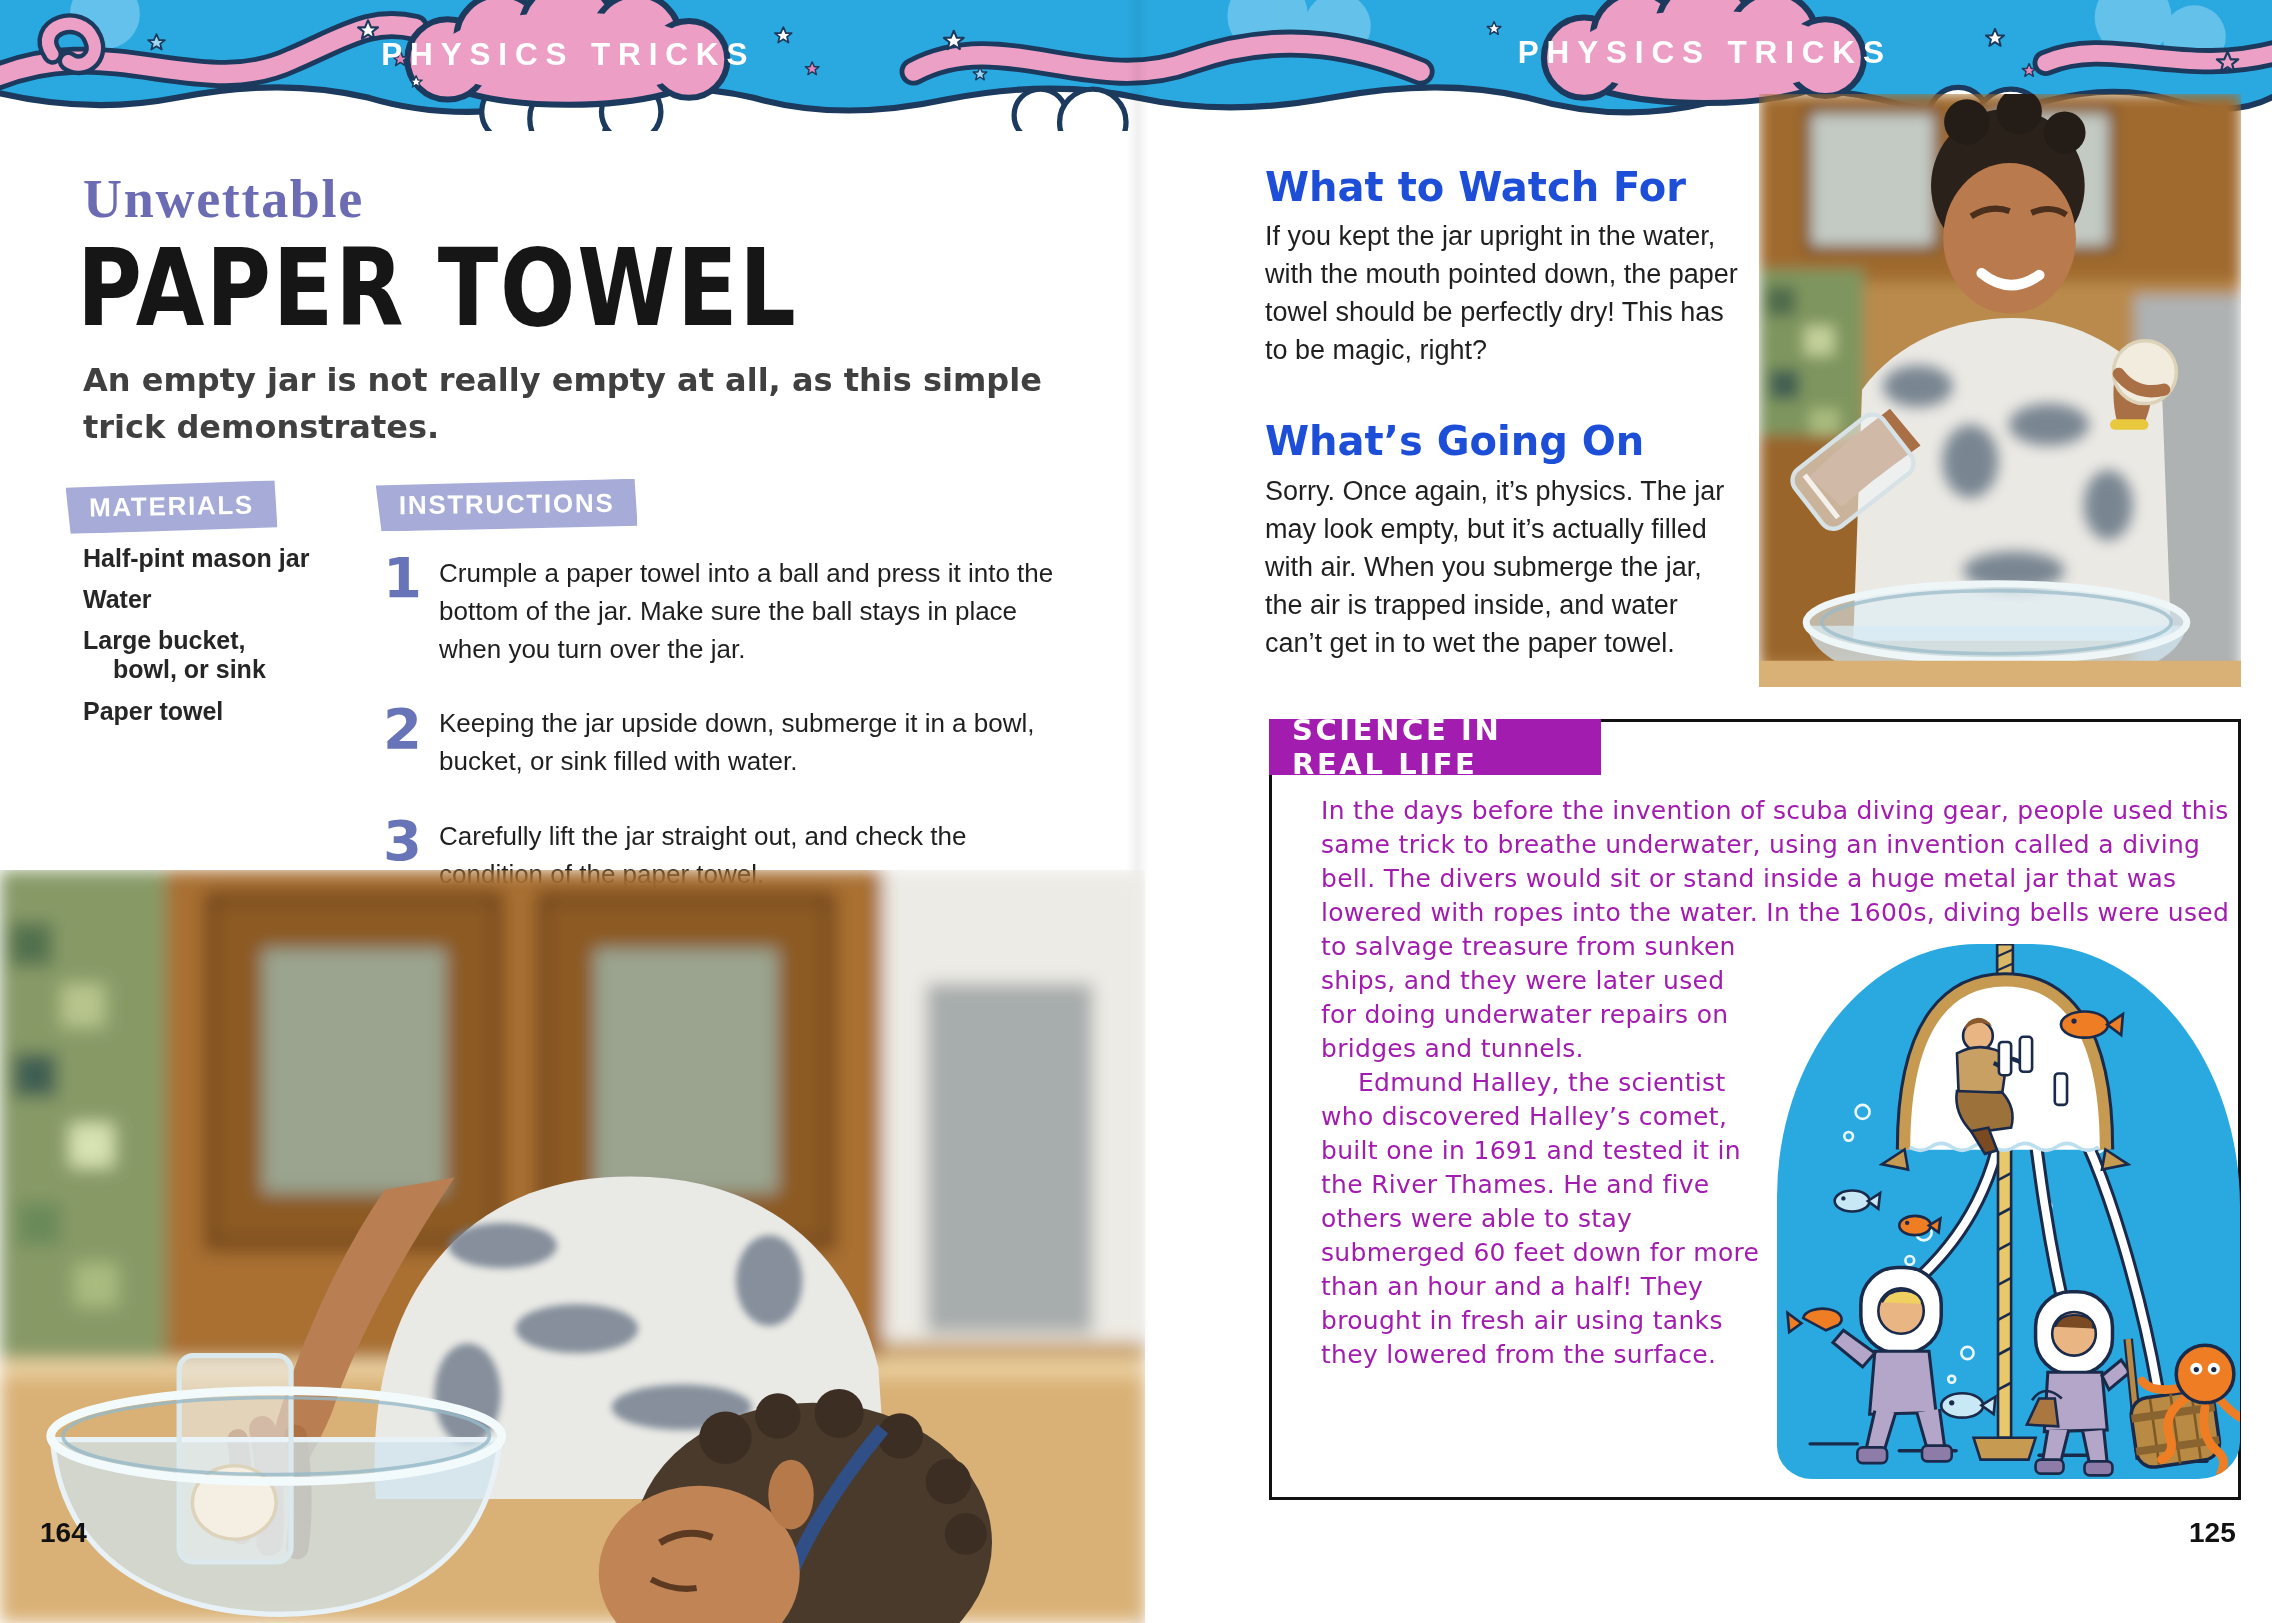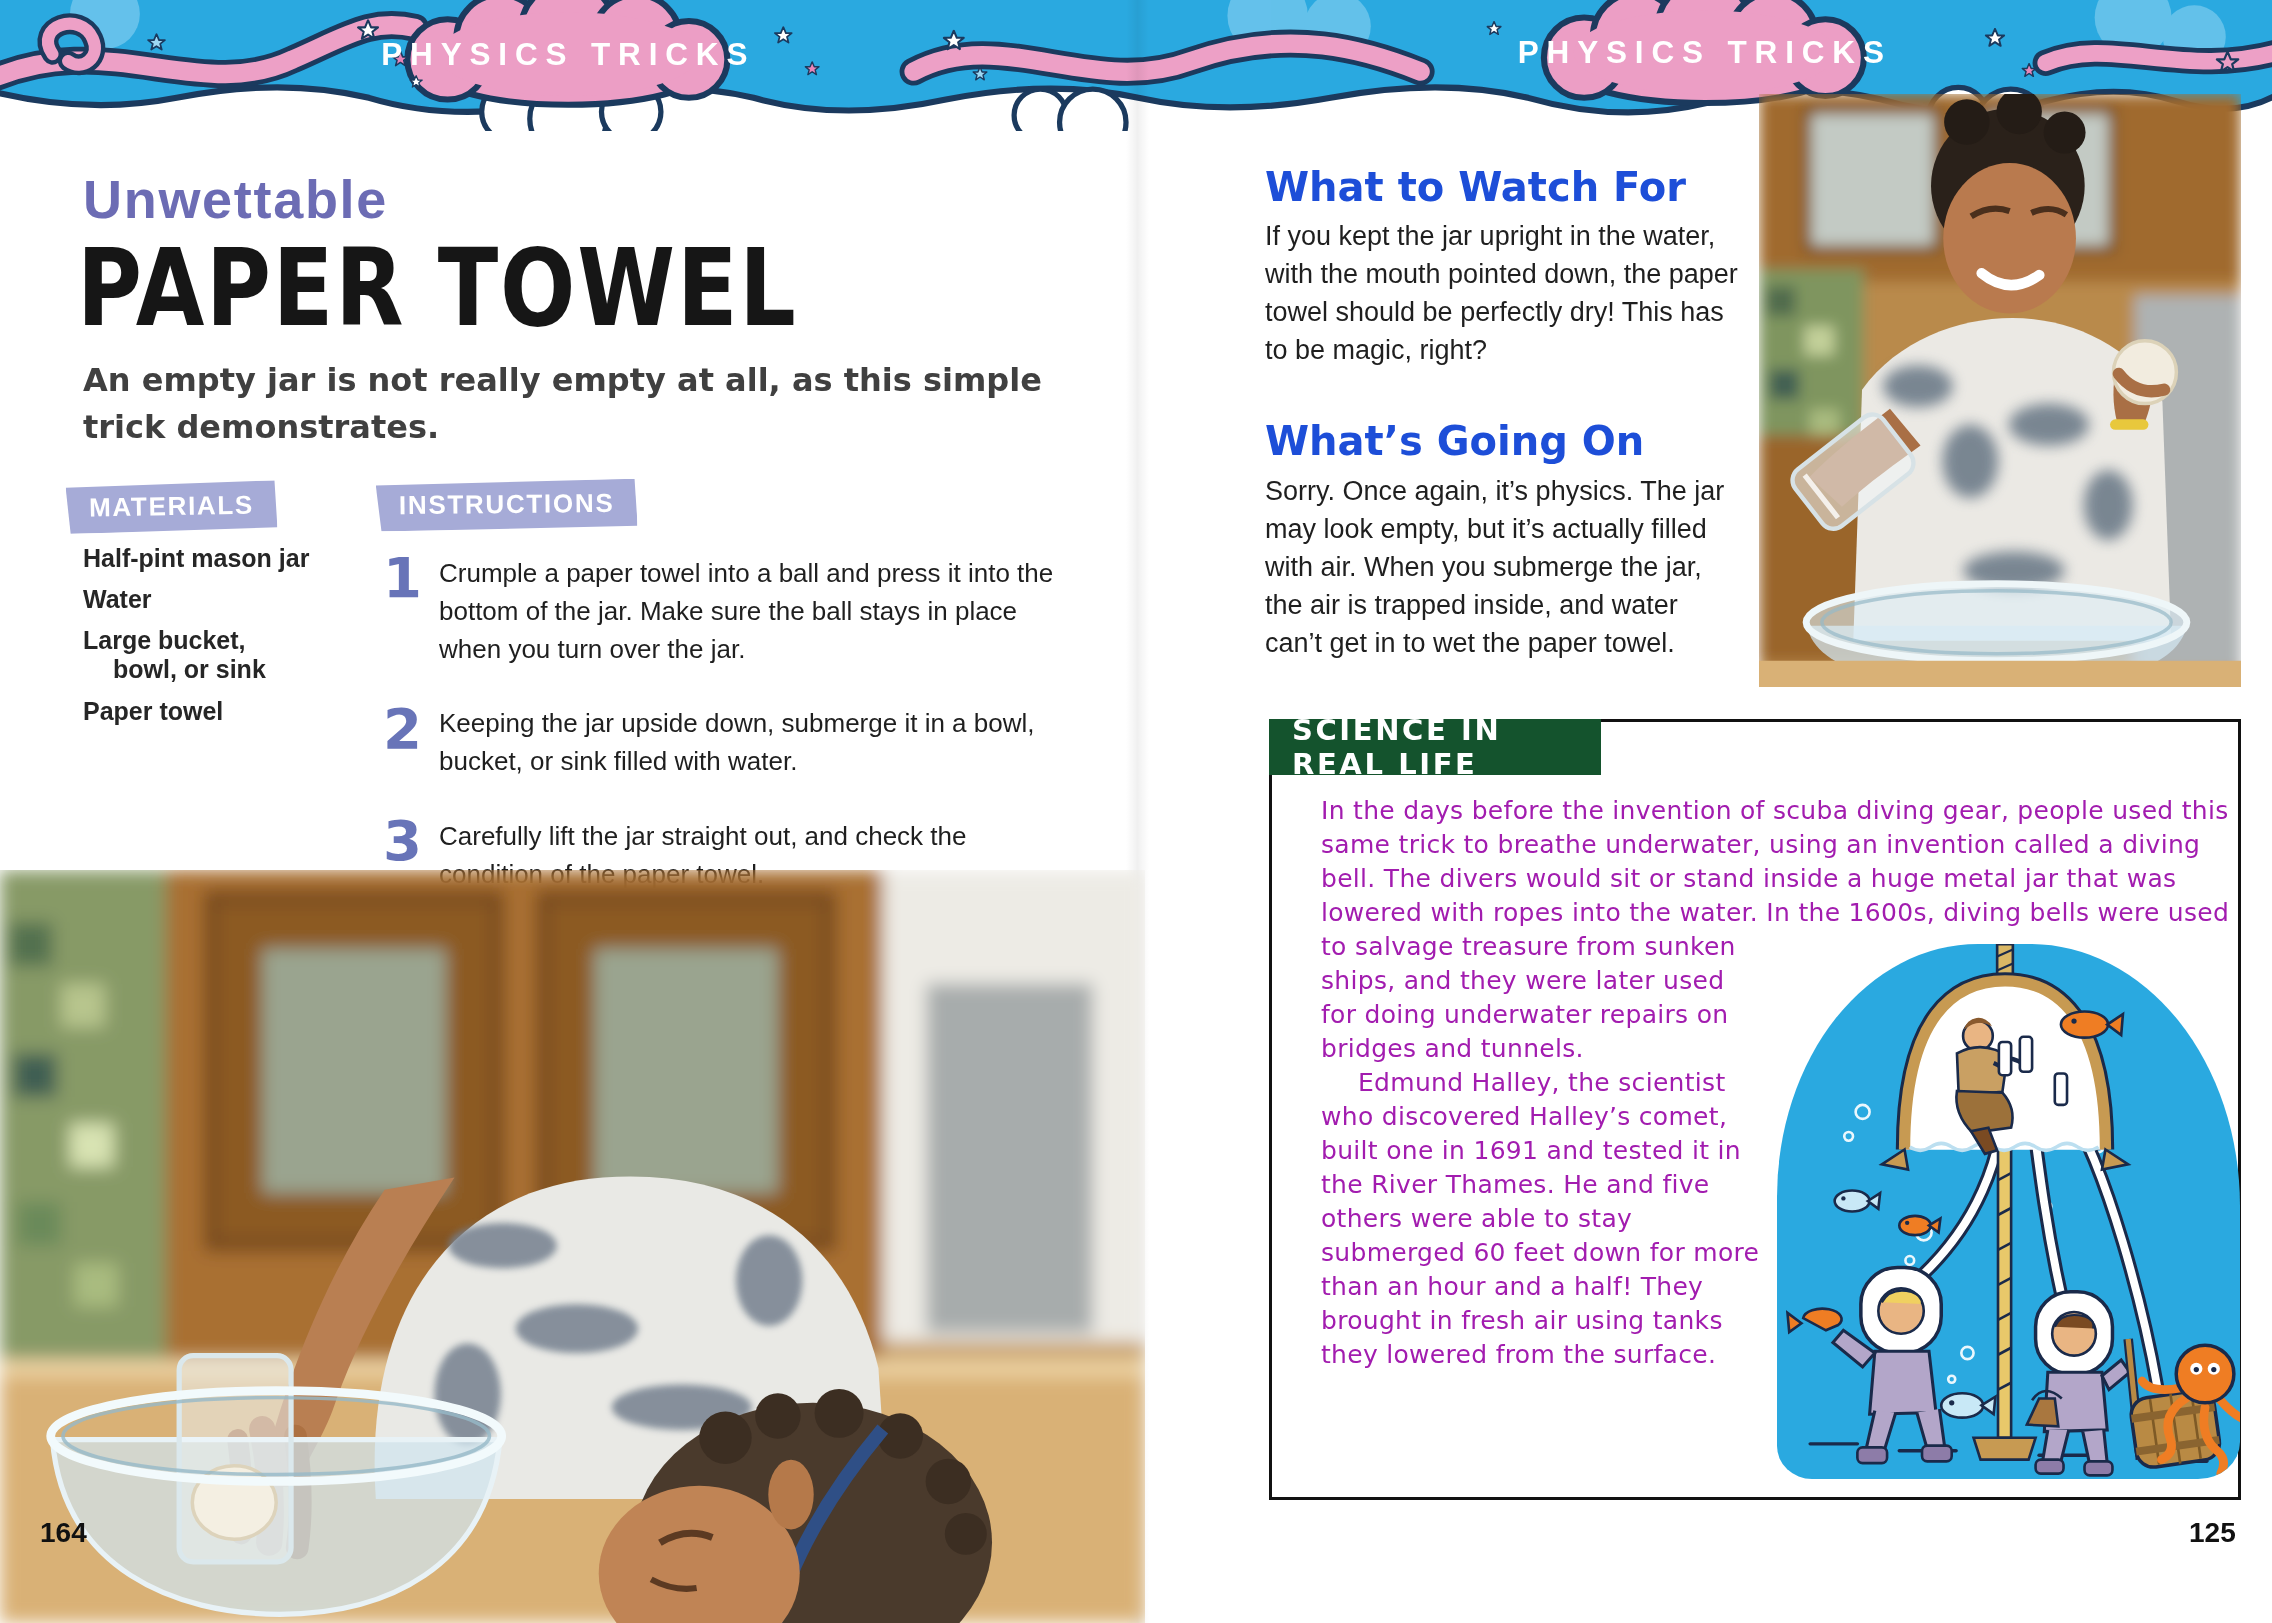--- a/index.html
+++ b/index.html
@@ -4,21 +4,21 @@
 <style>
   html,body{margin:0;padding:0;background:#ffffff;}
   body{width:2273px;height:1623px;position:relative;overflow:hidden;
        font-family:"Liberation Sans",sans-serif;color:#1f1f1f;}
   .abs{position:absolute;}
 
   
   #banner{left:0;top:0;width:2273px;height:131px;}
 
   
-  #title-script{left:83px;top:168px;font-family:Liberation Sans, sans-serif;
+  #title-script{left:83px;top:168px;font-family:Liberation Serif, serif;
     font-weight:bold;font-size:54px;color:#6c6cb4;letter-spacing:1.7px;}
   #title-main{left:77px;top:226px;font-family:"DejaVu Sans",sans-serif;
     font-weight:900;font-size:87px;color:#161616;letter-spacing:1.7px;
     transform:scale(1.02,1.22);transform-origin:left top;white-space:nowrap;}
   #intro{left:83px;top:357px;width:961px;font-size:32px;line-height:47px;
     color:#404040;font-weight:600;font-family:"DejaVu Sans",sans-serif;}
 
   .badge{background:#a6abd7;color:#ffffff;font-weight:bold;font-size:26px;
     letter-spacing:1.7px;padding:8.7px 23px 10.5px 23px;
     clip-path:polygon(0 8%,99% 0,100% 94%,2% 100%);}
@@ -52,21 +52,21 @@
   #watch-heading{left:1265px;top:164px;}
   #watch-body{left:1265px;top:217px;width:476px;font-size:27px;line-height:38px;}
   #going-heading{left:1265px;top:418px;}
   #going-body{left:1265px;top:472px;width:476px;font-size:27px;line-height:38px;}
 
   #photo-right{left:1759px;top:94px;width:482px;height:593px;}
 
   
   #science-box{left:1269px;top:719px;width:972px;height:781px;
     border:3.5px solid #111;background:#fff;box-sizing:border-box;}
-  #science-header{left:1269px;top:719px;width:332px;height:56px;background:#14532d;
+  #science-header{left:1269px;top:719px;width:332px;height:56px;background:#a21caf;
     color:#fff;font-weight:bold;font-size:29px;letter-spacing:2.6px;
     display:flex;align-items:center;padding-left:23px;box-sizing:border-box;
     font-family:"DejaVu Sans",sans-serif;}
   #science-body{left:1321px;top:794px;width:920px;font-size:25px;line-height:34px;
     color:#a21caf;font-family:"DejaVu Sans",sans-serif;letter-spacing:0.3px;}
   #science-body p{margin:0;}
   #science-body p + p{text-indent:37px;}
   #illu-float{float:right;width:476px;height:689px;
     shape-outside:inset(150px 0 0 0);}
   #illu-blob{margin-top:150px;margin-left:12.2px;width:463px;height:535px;

